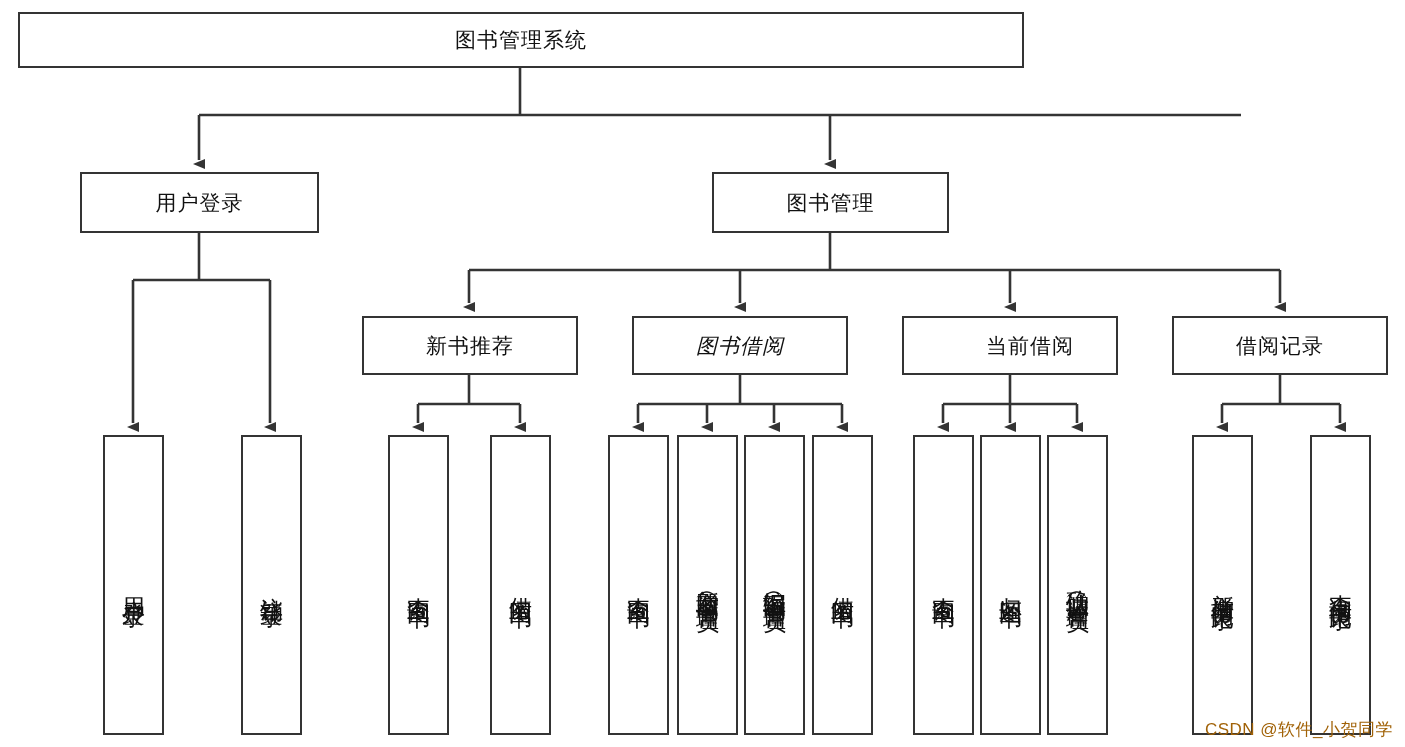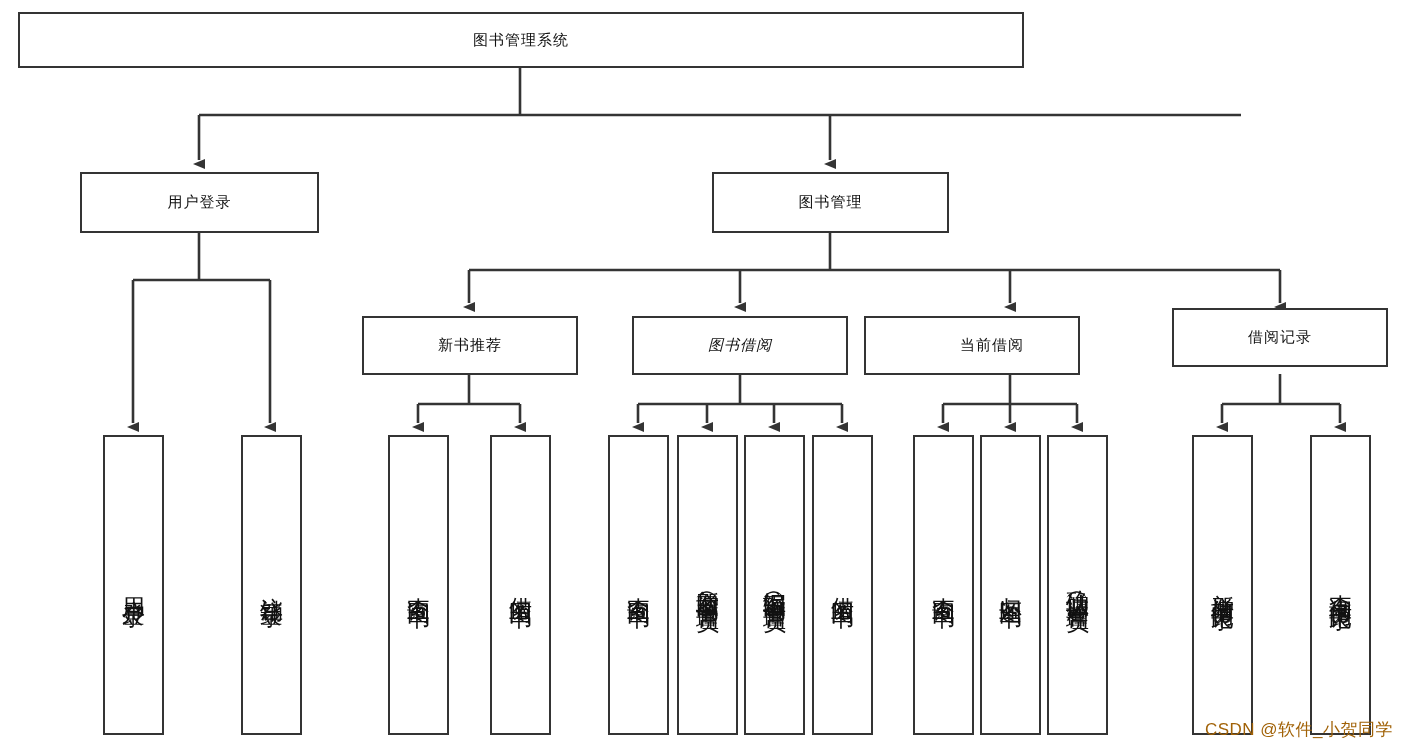--- a/index.html
+++ b/index.html
@@ -31,21 +31,21 @@
     box-sizing: border-box;
     background: #ffffff;
     border: 2.5px solid #343434;
     display: flex;
     align-items: center;
     justify-content: center;
     color: #111111;
     z-index: 2;
   }
   .node-h {
-    font-size: 15px;
+    font-size: 21px;
     letter-spacing: 1px;
     white-space: nowrap;
     text-align: center;
   }
   .node-v {
     writing-mode: vertical-rl;
     text-orientation: upright;
     font-size: 23px;
     line-height: 1.08;
     letter-spacing: 3px;
@@ -134,24 +134,24 @@
   <div class="node node-h" style="left:712px; top:172px; width:237px; height:61px;">
     <span>图书管理</span>
   </div>
 
   <div class="node node-h" style="left:362px; top:316px; width:216px; height:59px;">
     <span>新书推荐</span>
   </div>
   <div class="node node-h" style="left:632px; top:316px; width:216px; height:59px;font-style:italic;">
     <span>图书借阅</span>
   </div>
-  <div class="node node-h" style="left:864px; top:316px; width:216px; height:59px;padding-left:40px;">
+  <div class="node node-h" style="left:902px; top:316px; width:216px; height:59px;padding-left:40px;">
     <span>当前借阅</span>
   </div>
-  <div class="node node-h" style="left:1172px; top:308px; width:216px; height:59px;">
+  <div class="node node-h" style="left:1172px; top:316px; width:216px; height:59px;">
     <span>借阅记录</span>
   </div>
 
   <div class="node node-v" style="left:103px; top:435px; width:61px; height:300px;">
     <span class="vtext">用户登录</span>
   </div>
   <div class="node node-v" style="left:241px; top:435px; width:61px; height:300px;">
     <span class="vtext">注销登录</span>
   </div>
 

